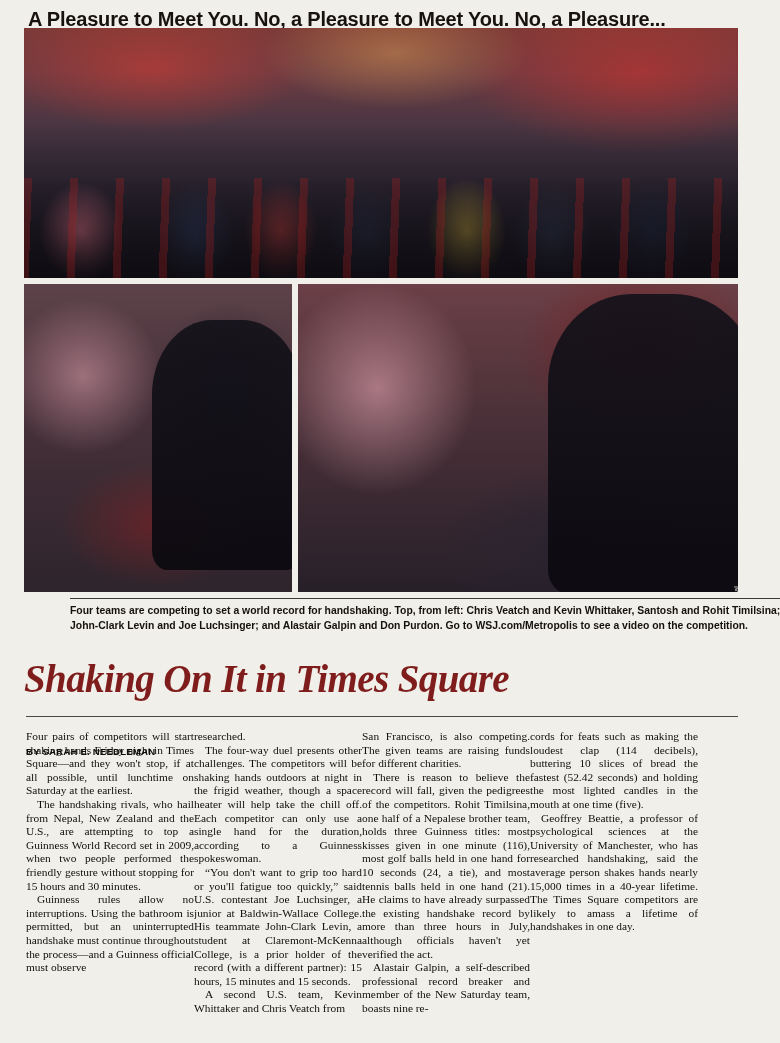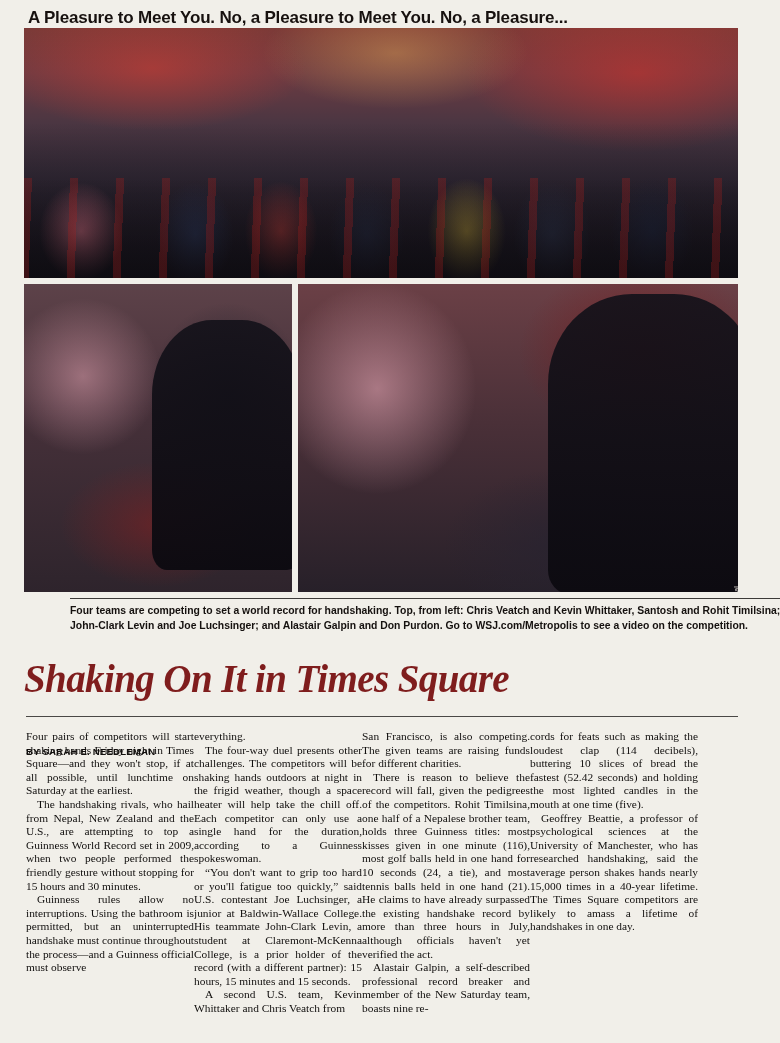--- a/index.html
+++ b/index.html
@@ -24,21 +24,21 @@
   }
 
   
   .kicker {
     position: absolute;
     left: 28px;
     top: 8px;
     width: 700px;
     font-family: "Liberation Sans", sans-serif;
     font-weight: bold;
-    font-size: 17px;
+    font-size: 20px;
     letter-spacing: -0.2px;
     color: #17110f;
   }
 
   
   .photos {
     position: absolute;
     left: 24px;
     top: 28px;
     width: 714px;
@@ -251,21 +251,21 @@
   <div class="hr-under-head"></div>
   <div class="byline">BY SARAH E. NEEDLEMAN</div>
 
   <div class="columns">
     <div class="col">
       <p class="noindent">Four pairs of competitors will start shaking hands Friday night in Times Square—and they won't stop, if at all possible, until lunchtime on Saturday at the earliest.</p>
       <p>The handshaking rivals, who hail from Nepal, New Zealand and the U.S., are attempting to top a Guinness World Record set in 2009, when two people performed the friendly gesture without stopping for 15 hours and 30 minutes.</p>
       <p>Guinness rules allow no interruptions. Using the bathroom is permitted, but an uninterrupted handshake must continue throughout the process—and a Guinness official must observe</p>
     </div>
     <div class="col">
-      <p class="noindent">everything.</p>
+      <p class="noindent">researched.</p>
       <p>The four-way duel presents other challenges. The competitors will be shaking hands outdoors at night in the frigid weather, though a space heater will help take the chill off. Each competitor can only use a single hand for the duration, according to a Guinness spokeswoman.</p>
       <p>“You don't want to grip too hard or you'll fatigue too quickly,” said U.S. contestant Joe Luchsinger, a junior at Baldwin-Wallace College. His teammate John-Clark Levin, a student at Claremont-McKenna College, is a prior holder of the record (with a different partner): 15 hours, 15 minutes and 15 seconds.</p>
       <p>A second U.S. team, Kevin Whittaker and Chris Veatch from</p>
     </div>
     <div class="col">
       <p class="noindent">San Francisco, is also competing. The given teams are raising funds for different charities.</p>
       <p>There is reason to believe the record will fall, given the pedigrees of the competitors. Rohit Timilsina, one half of a Nepalese brother team, holds three Guinness titles: most kisses given in one minute (116), most golf balls held in one hand for 10 seconds (24, a tie), and most tennis balls held in one hand (21). He claims to have already surpassed the existing handshake record by more than three hours in July, although officials haven't yet verified the act.</p>
       <p>Alastair Galpin, a self-described professional record breaker and member of the New Saturday team, boasts nine re-</p>
     </div>
     <div class="col">

